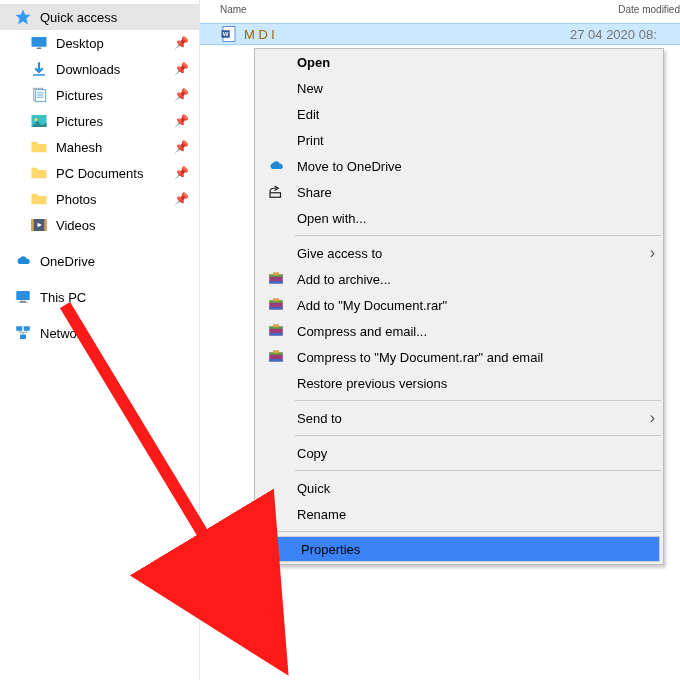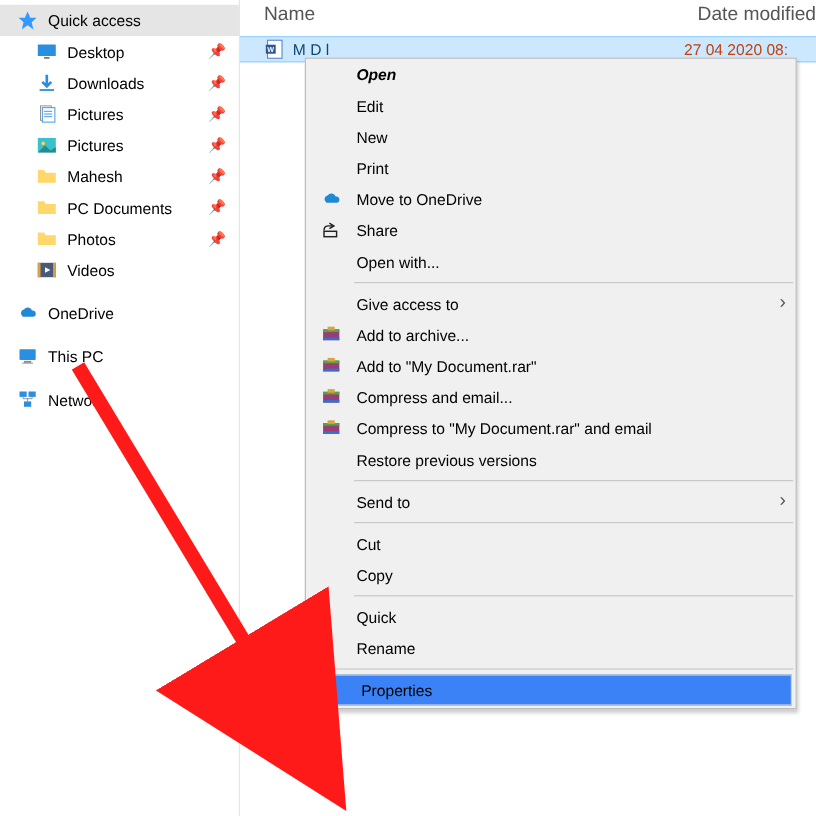--- a/index.html
+++ b/index.html
@@ -18,39 +18,39 @@
   .sidebar {
     width: 200px;
     border-right: 1px solid #e5e5e5;
     padding: 4px 0;
     background: #fff;
   }
   .main { flex: 1; position: relative; }
   .headers {
     display: flex;
     padding: 4px 0 4px 20px;
-    font-size: 16px;
+    font-size: 10px;
     color: #555;
   }
   .hdr-name { flex: 1; }
   .hdr-date { width: 110px; text-align: right; }
   .filerow {
     display: flex;
     align-items: center;
     height: 22px;
     padding-left: 20px;
     background: #cce8ff;
     border: 1px solid #99d1ff;
     border-left: none;
     border-right: none;
     margin-top: 4px;
     font-size: 13px;
   }
   .filerow .fname { flex: 1; display: flex; align-items: center; gap: 6px; }
-  .filerow .fdate { width: 110px; color: #c2410c; }
+  .filerow .fdate { width: 110px; color: #737373; }
   .tree-item {
     display: flex;
     align-items: center;
     gap: 8px;
     height: 26px;
     padding: 0 8px 0 30px;
     cursor: default;
     position: relative;
   }
   .tree-item.top { padding-left: 14px; font-weight: 400; }
@@ -83,21 +83,21 @@
     padding: 0 8px 0 10px;
     gap: 10px;
     font-size: 13px;
     cursor: default;
   }
   .mi .miicon {
     width: 22px; height: 22px;
     display:flex; align-items:center; justify-content:center;
   }
   .mi .milabel { flex: 1; }
-  .mi.bold { font-weight: 600; font-style: italic; }
+  .mi.bold { font-weight: 600; }
   .mi .arrow { color: #555; font-size: 16px; }
   .mi.highlight {
     background: #3b82f6;
     border: 1px solid #cfcfcf;
     margin: 2px 3px;
   }
   .sep {
     height: 1px;
     background: #c9c9c9;
     margin: 4px 2px 4px 40px;
@@ -248,39 +248,39 @@
     </div>
     <div class="filerow">
       <div class="fname">
         <span class="ico">
           <svg viewBox="0 0 24 24">
               <rect x="4" y="2" width="16" height="20" fill="#fff" stroke="#3a6fc7"></rect>
               <rect x="2" y="7" width="11" height="10" fill="#2b5797"></rect>
               <text x="7.5" y="15" text-anchor="middle" font-size="8" fill="#fff" font-weight="bold">W</text>
             </svg>
         </span>
-        <span style="color:#0c4a6e">M   D               l</span>
+        <span style="color:#a16207">M   D               l</span>
       </div>
       <div class="fdate">27 04 2020  08:</div>
     </div>
   </div>
 </div>
 
 <div class="ctxmenu">
   <div class="mi bold">
       <span class="miicon"></span>
       <span class="milabel">Open</span>
     </div>
   <div class="mi">
       <span class="miicon"></span>
+      <span class="milabel">New</span>
+    </div>
+  <div class="mi">
+      <span class="miicon"></span>
       <span class="milabel">Edit</span>
-    </div>
-  <div class="mi">
-      <span class="miicon"></span>
-      <span class="milabel">New</span>
     </div>
   <div class="mi">
       <span class="miicon"></span>
       <span class="milabel">Print</span>
     </div>
   <div class="mi">
     <span class="miicon">
         <svg viewBox="0 0 24 24" width="18" height="18">
           <path d="M6 15a4 4 0 0 1 2-7 5 5 0 0 1 9 1 3.5 3.5 0 0 1 1 7H7a3 3 0 0 1-1-1z" fill="#1e8ad6"></path>
         </svg>
@@ -354,24 +354,20 @@
       <span class="miicon"></span>
       <span class="milabel">Restore previous versions</span>
     </div>
   <div class="sep"></div>
   <div class="mi">
       <span class="miicon"></span>
       <span class="milabel">Send to</span>
       <span class="arrow">›</span>
     </div>
   <div class="sep"></div>
-  <div class="mi">
-      <span class="miicon"></span>
-      <span class="milabel">Cut</span>
-    </div>
   <div class="mi">
       <span class="miicon"></span>
       <span class="milabel">Copy</span>
     </div>
   <div class="sep"></div>
   <div class="mi">
       <span class="miicon"></span>
       <span class="milabel">Quick</span>
     </div>
   <div class="mi">

